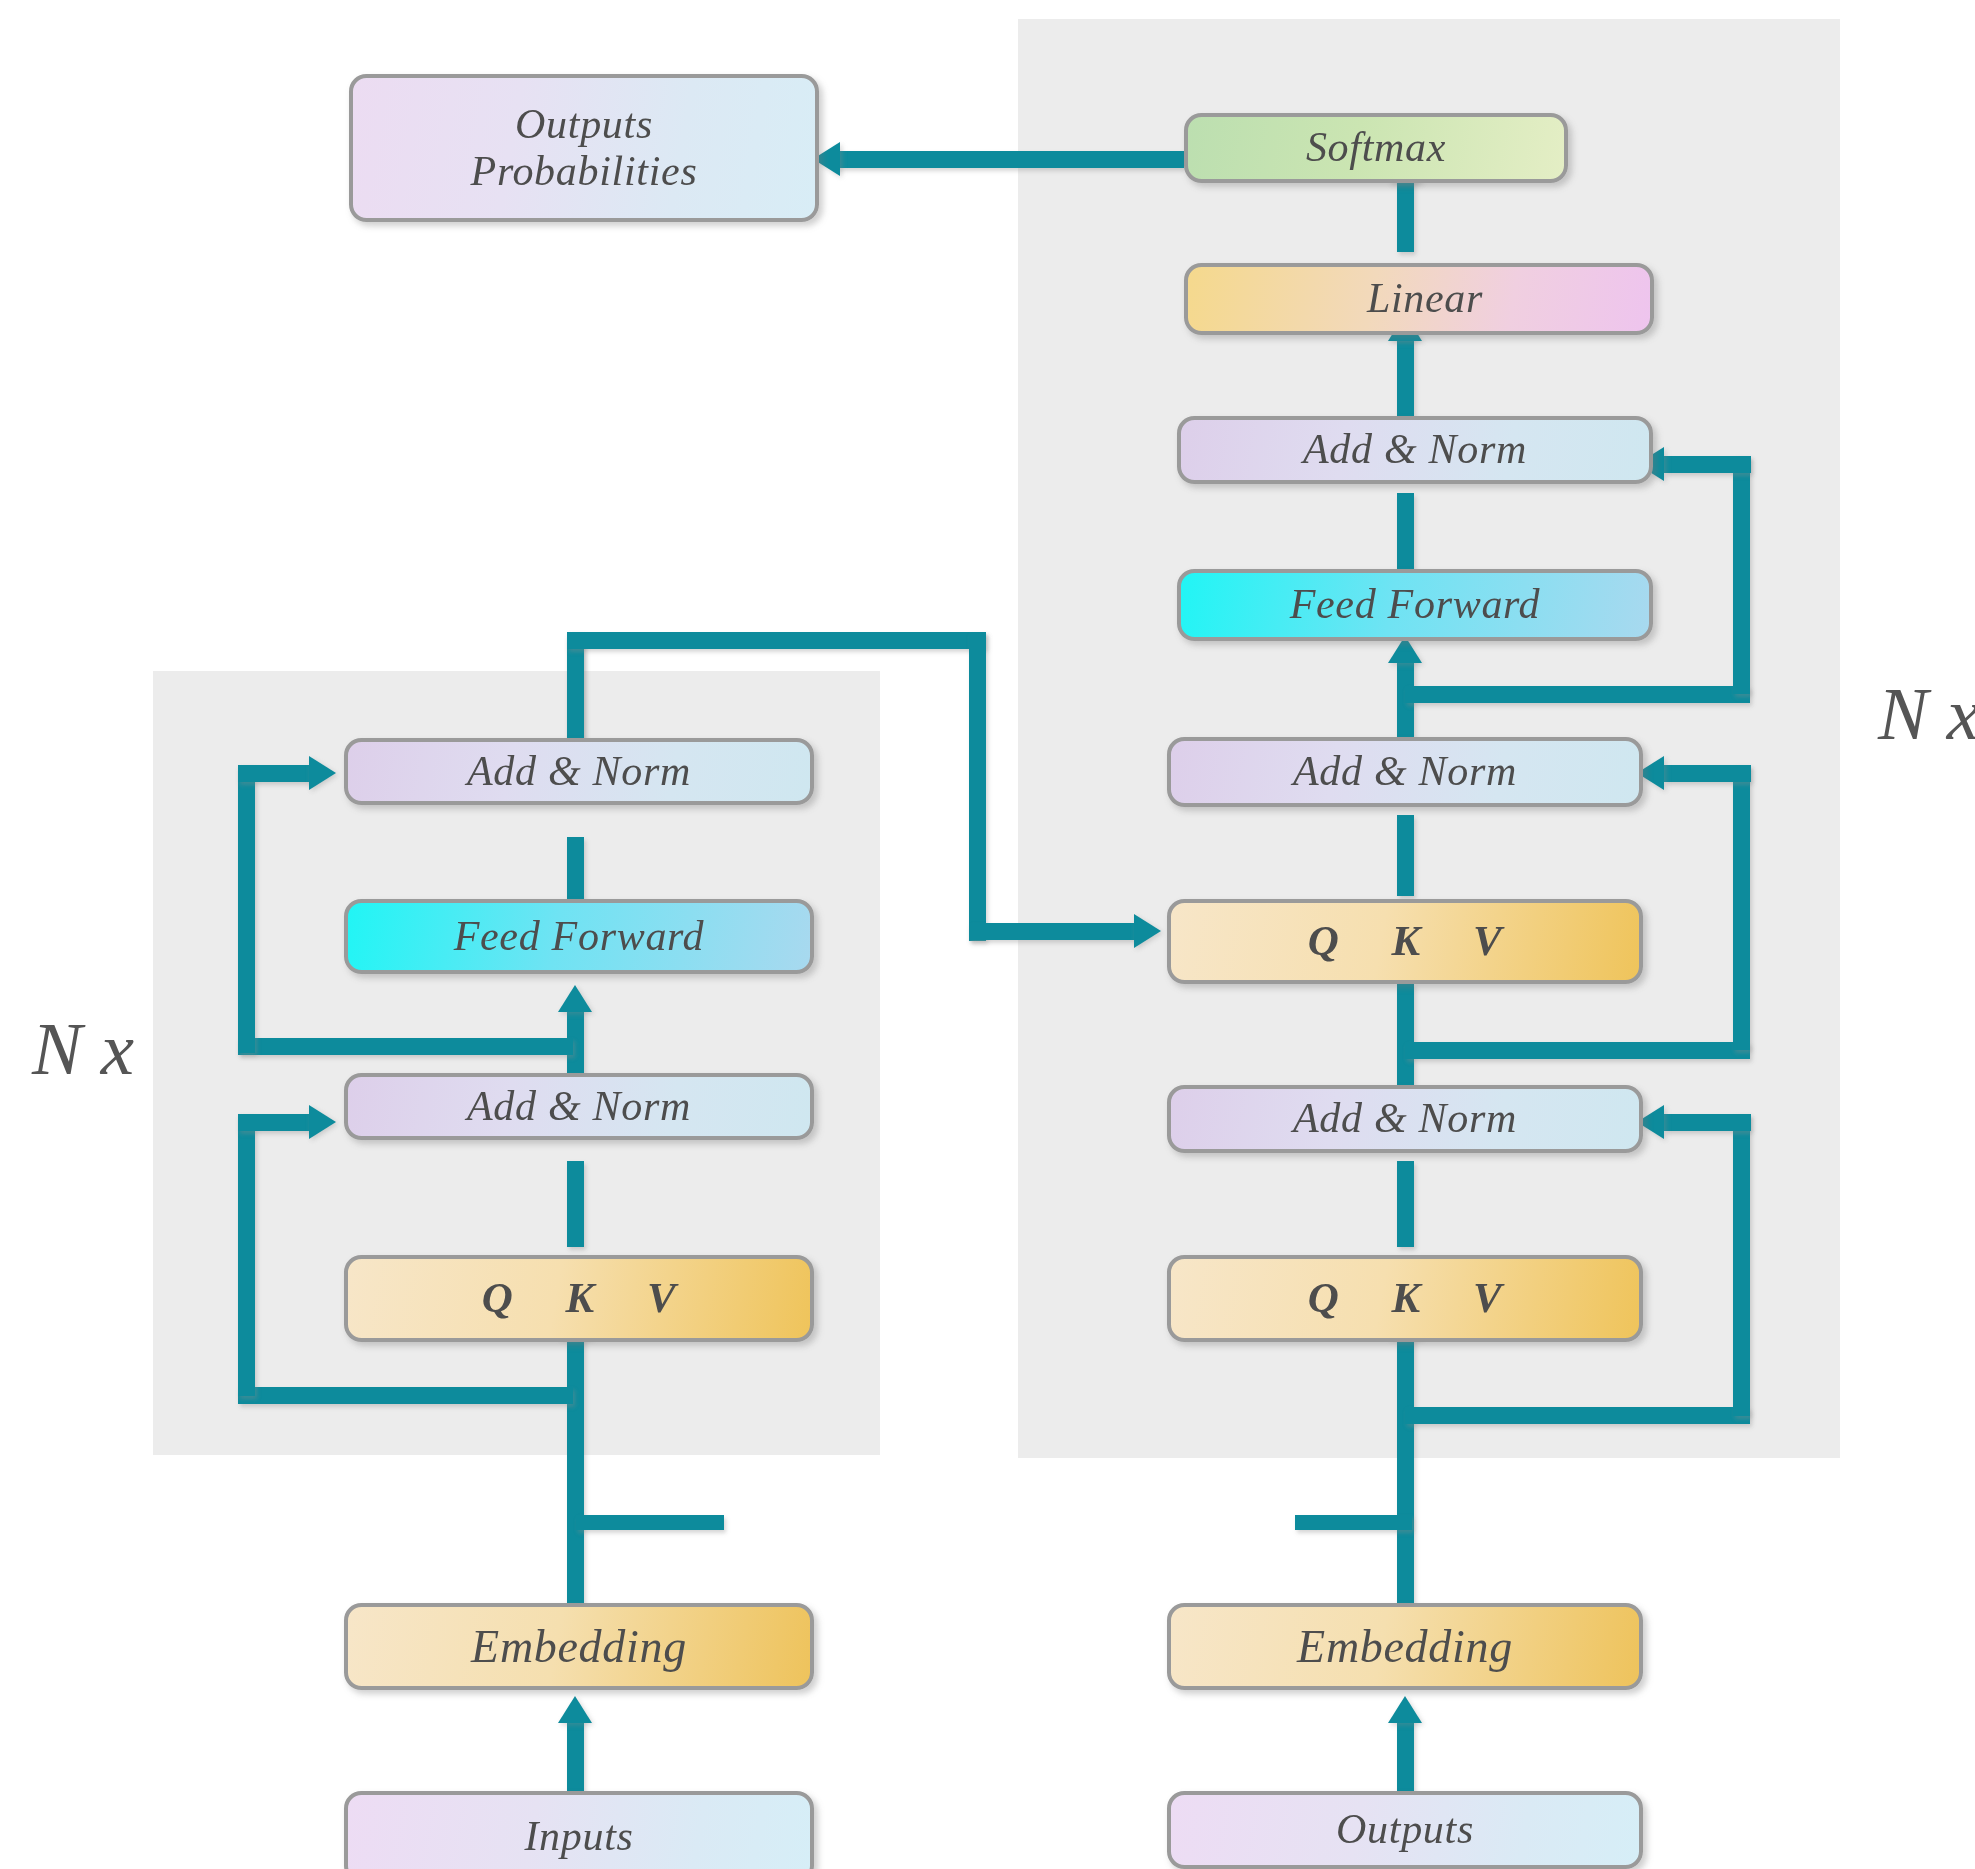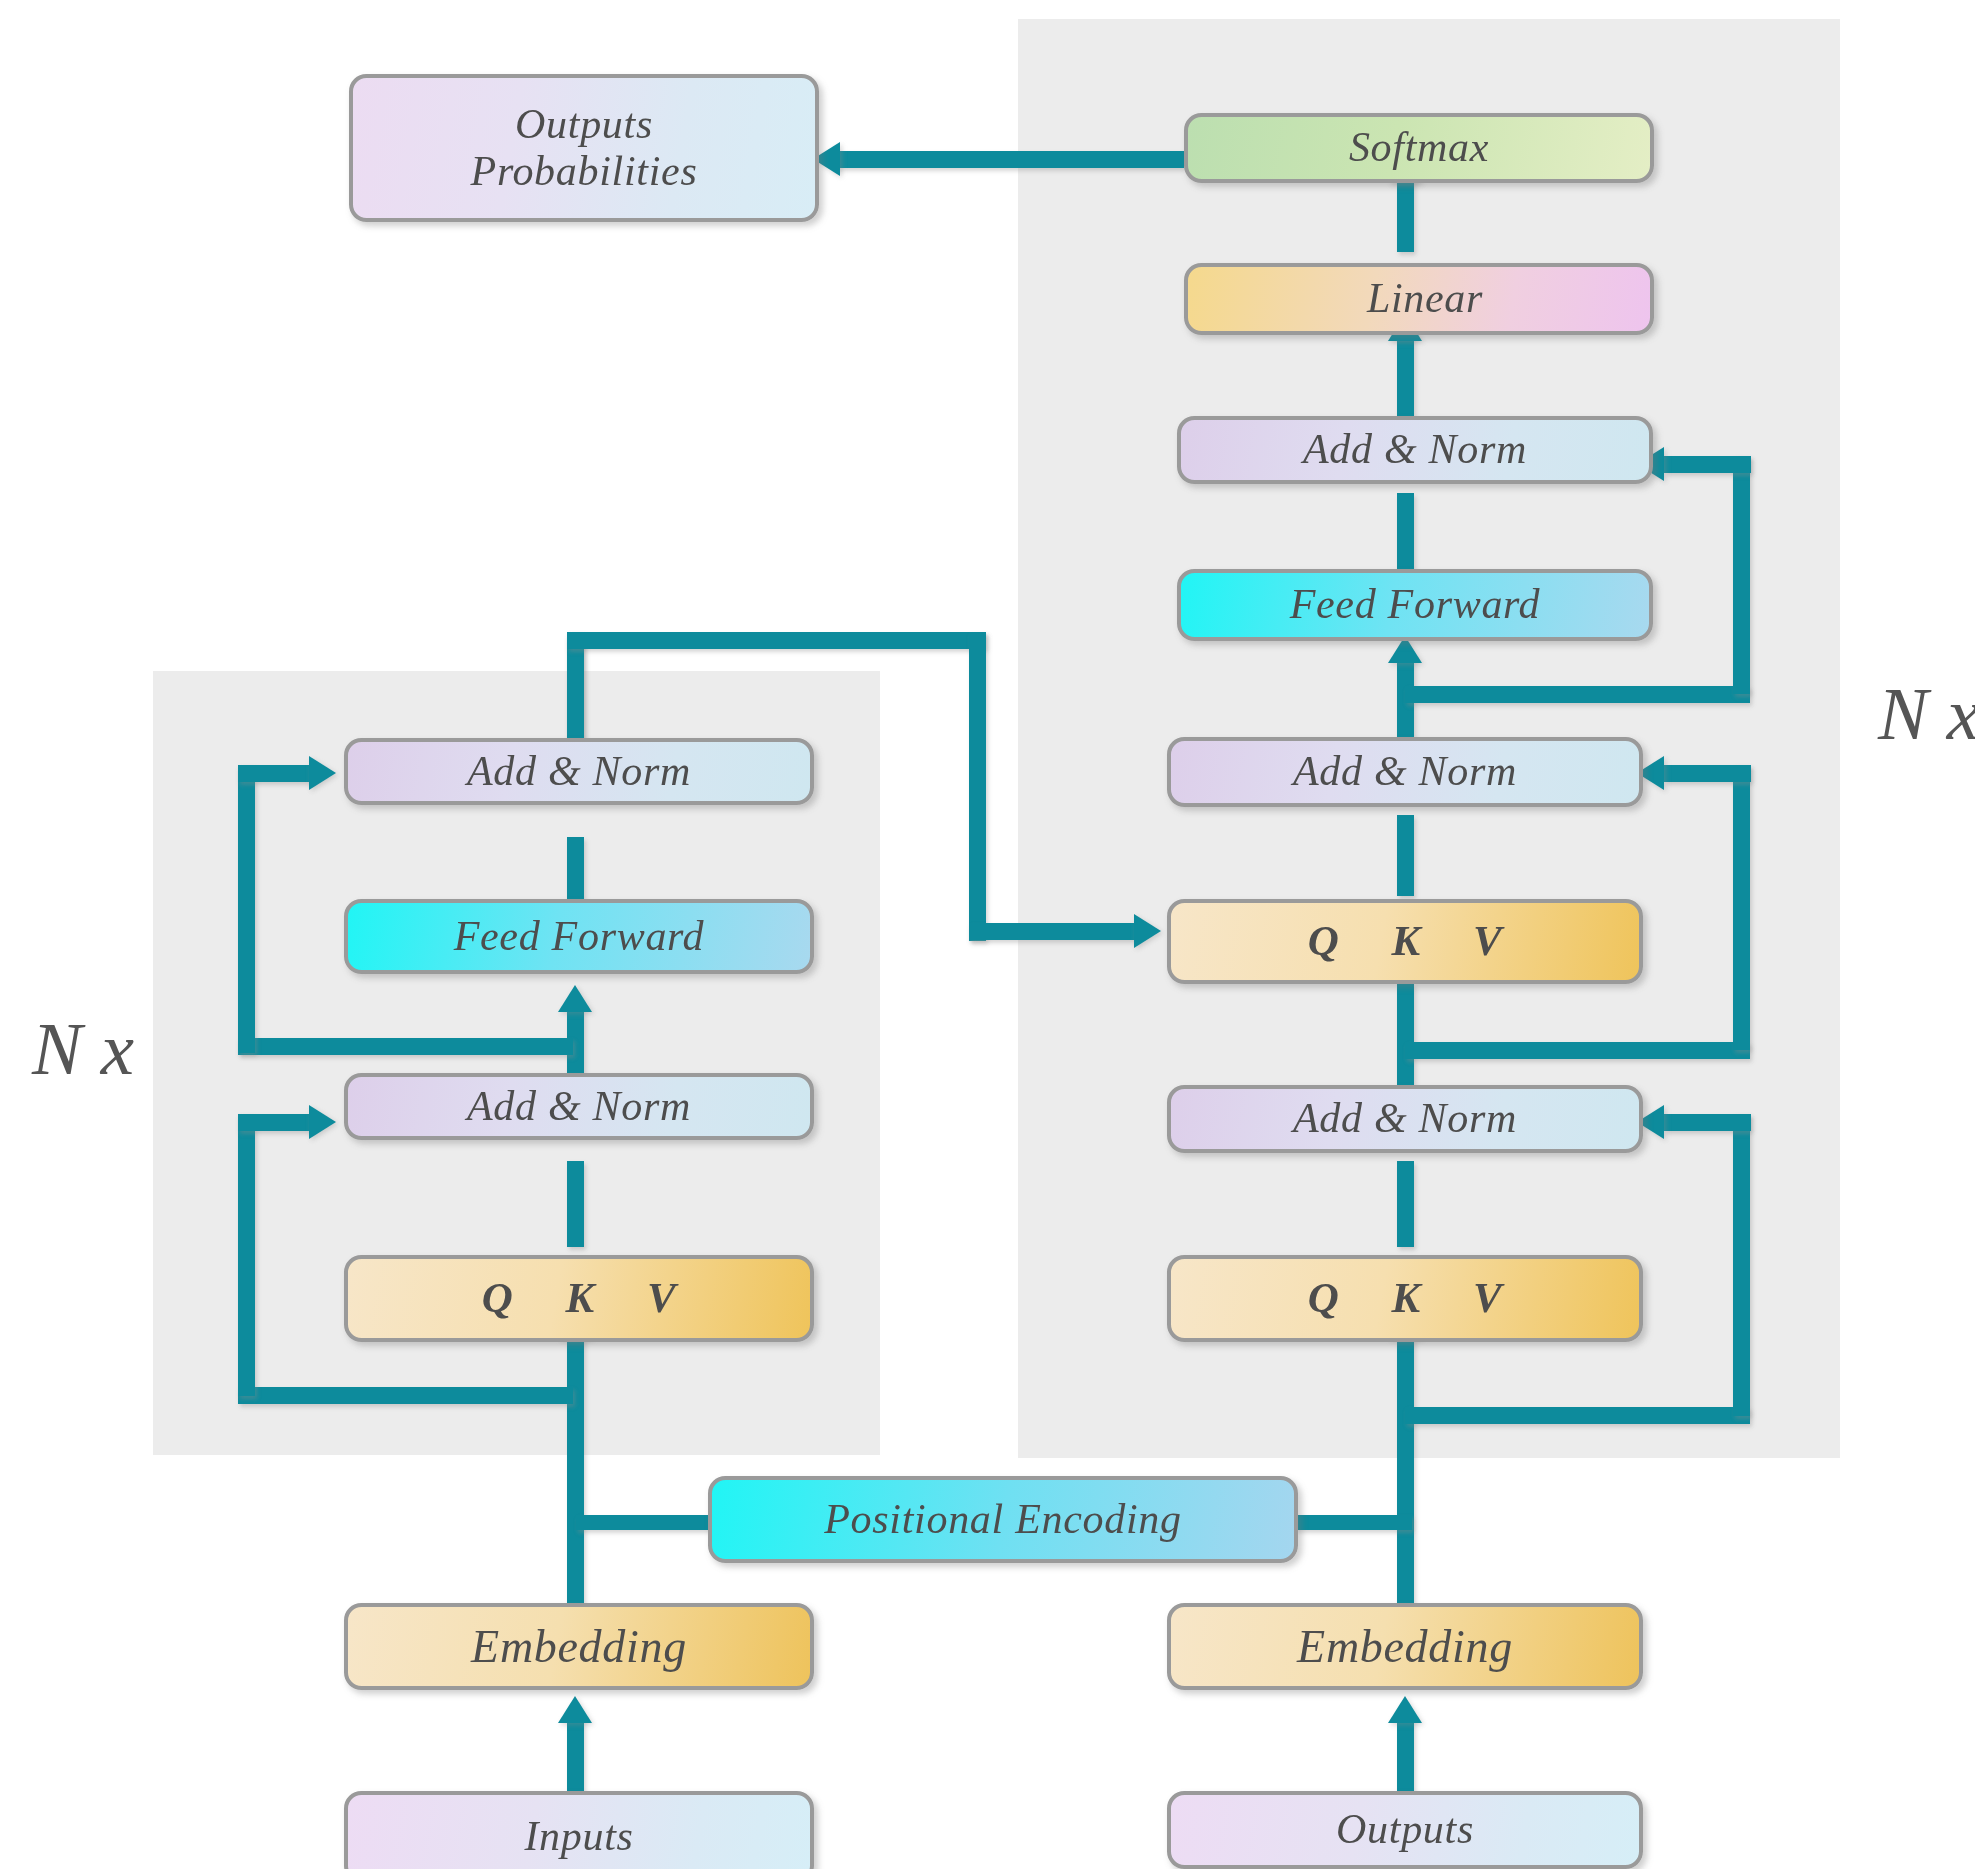--- a/index.html
+++ b/index.html
@@ -176,21 +176,21 @@
   <div class="ln" style="left:1405px; top:1042px; width:345px; height:17.4px;"></div>
   <div class="ln" style="left:1733px; top:765px; width:17.4px; height:285px;"></div>
   <div class="ln" style="left:1664px; top:765px; width:87px; height:17.4px;"></div>
   <div class="ar ar-left" style="left:1637px; top:756px;"></div>
 
   <div class="ln" style="left:1405px; top:686px; width:345px; height:17.4px;"></div>
   <div class="ln" style="left:1733px; top:456px; width:17.4px; height:238px;"></div>
   <div class="ln" style="left:1664px; top:456px; width:87px; height:17.4px;"></div>
   <div class="ar ar-left" style="left:1637px; top:447px;"></div>
 
-  <div class="node g-softmax" style="left:1184px; top:113px; width:470px; height:70px; font-size:42px;">Softmax</div>
+  <div class="node g-softmax" style="left:1184px; top:113px; width:384px; height:70px; font-size:42px;">Softmax</div>
 
   <div class="node g-linear" style="left:1184px; top:263px; width:470px; height:72px; font-size:42px;">Linear</div>
 
   <div class="node g-addnorm" style="left:1177px; top:416px; width:476px; height:68px; font-size:42px;">Add &amp; Norm</div>
 
   <div class="node g-feedforward" style="left:1177px; top:569px; width:476px; height:72px; font-size:42px;">Feed Forward</div>
 
   <div class="node g-addnorm" style="left:1167px; top:737px; width:476px; height:70px; font-size:42px;">Add &amp; Norm</div>
 
   <div class="node g-qkv" style="left:1167px; top:899px; width:476px; height:85px; font-size:43px;">
@@ -214,16 +214,15 @@
   <div class="node g-embedding bold" style="left:1167px; top:1603px; width:476px; height:87px; font-size:46px;">Embedding</div>
 
   <div class="node g-inout" style="left:1167px; top:1791px; width:476px; height:78px; font-size:42px;">Outputs</div>
 
   <div class="node g-outputsprob" style="left:349px; top:74px; width:470px; height:148px; font-size:42px;">Outputs
 Probabilities</div>
 
   <div class="ln" style="left:576px; top:1515px; width:148px; height:14.8px;"></div>
   <div class="ln" style="left:1295px; top:1515px; width:117px; height:14.8px;"></div>
 
-  <div class="node g-posenc" style="left:708px; top:1476px; width:590px; height:87px; font-size:42px;">Positional  Encoding</div>
 
 </div>
 
 
 </body></html>

